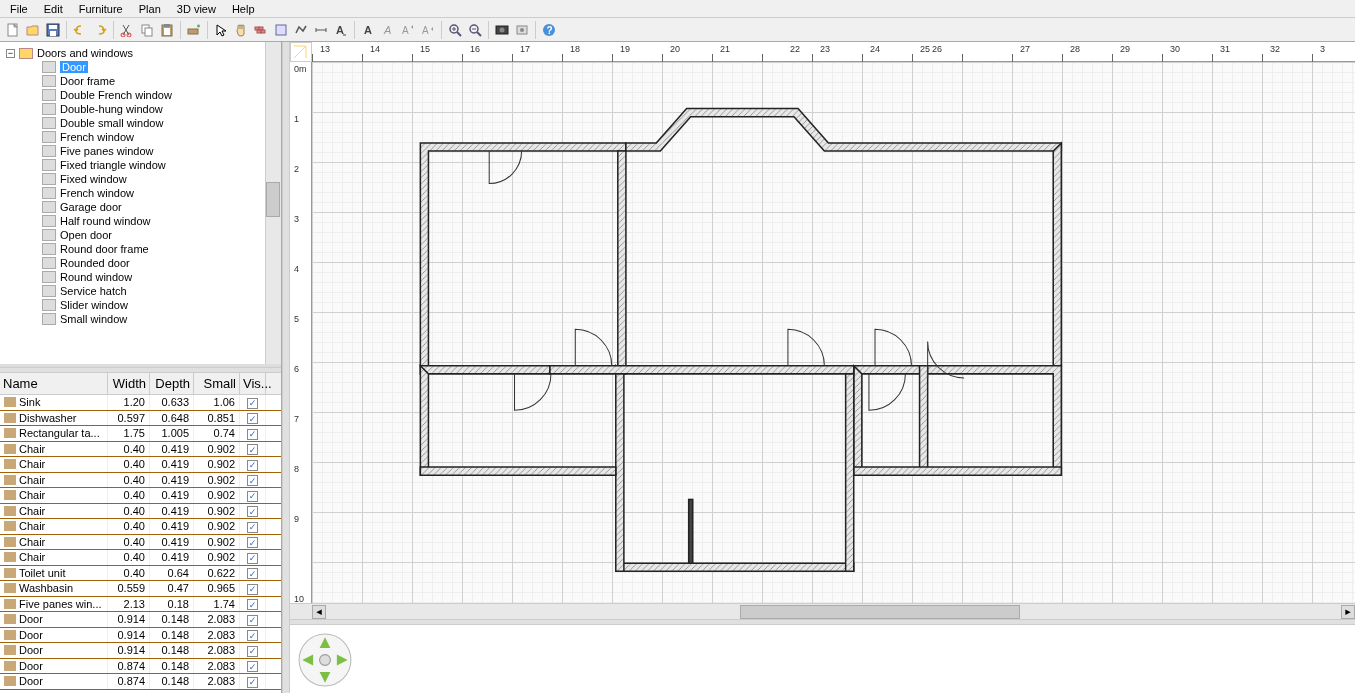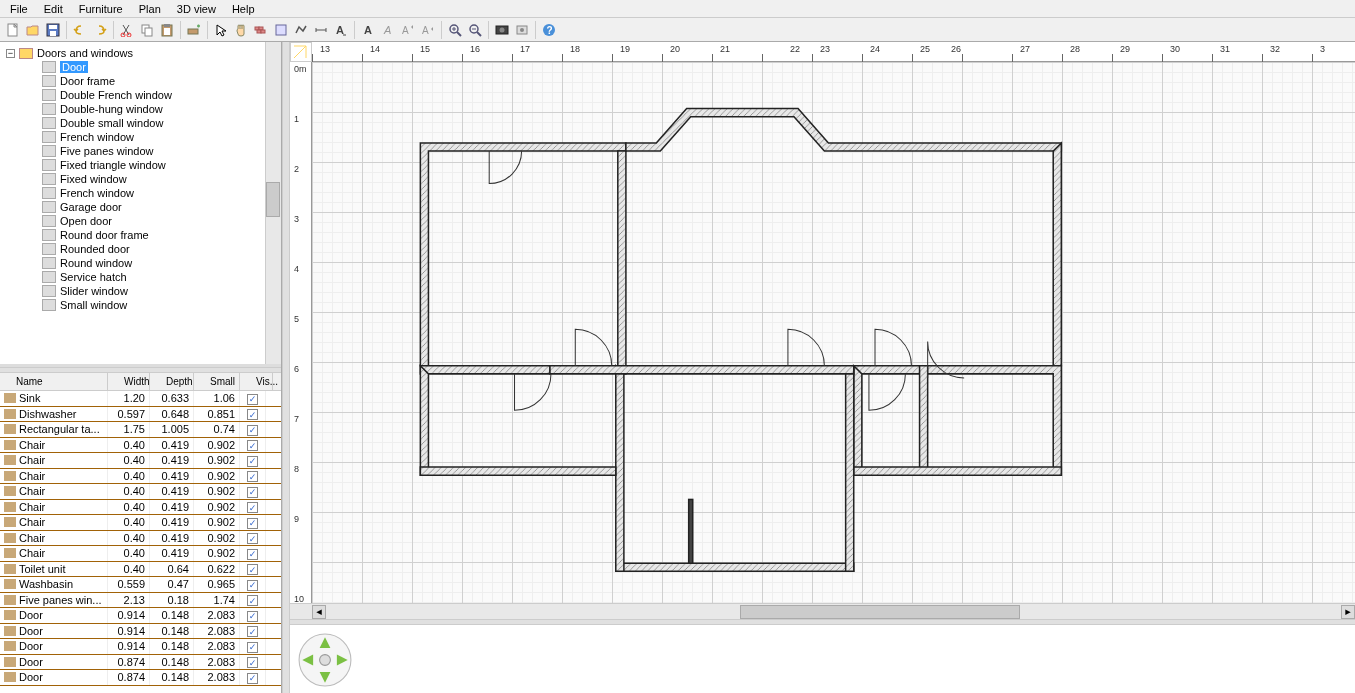--- a/index.html
+++ b/index.html
@@ -115,23 +115,23 @@
   position: relative;
 }
 .ft-header {
   display: flex;
   background: #f0f0f0;
   border-bottom: 1px solid #ccc;
   position: sticky;
   top: 0;
 }
 .ft-header > div {
-  padding: 3px 16px;
+  padding: 3px 3px;
   border-right: 1px solid #ccc;
-  font-size: 10px;
+  font-size: 13px;
 }
 .ft-col-name { width: 108px; }
 .ft-col-width { width: 42px; text-align: right; }
 .ft-col-depth { width: 44px; text-align: right; }
 .ft-col-height { width: 46px; text-align: right; }
 .ft-col-vis { width: 26px; text-align: center; }
 .ft-row { display: flex; border-bottom: 1px solid #a16207; }
 .ft-row > div { padding: 1px 4px; border-right: 1px solid #eee; font-size: 11px; }
 .ft-row .ft-col-name { display: flex; align-items: center; gap: 3px; }
 .ft-row .ft-col-width, .ft-row .ft-col-depth, .ft-row .ft-col-height { text-align: right; }
@@ -462,20 +462,24 @@
               <span class="icon"></span>
               <span class="label">Fixed window</span>
             </div>
             <div class="tree-item">
               <span class="icon"></span>
               <span class="label">French window</span>
             </div>
             <div class="tree-item">
               <span class="icon"></span>
               <span class="label">Garage door</span>
+            </div>
+            <div class="tree-item">
+              <span class="icon"></span>
+              <span class="label">Half round window</span>
             </div>
             <div class="tree-item">
               <span class="icon"></span>
               <span class="label">Open door</span>
             </div>
             <div class="tree-item">
               <span class="icon"></span>
               <span class="label">Round door frame</span>
             </div>
             <div class="tree-item">
@@ -737,21 +741,21 @@
           <span class="tick" style="left: 408px;">21</span>
           <div style="position: absolute; left: 400px; top: 12px; width: 1px; height: 8px; background: rgb(102, 102, 102);"></div>
           <span class="tick" style="left: 478px;">22</span>
           <div style="position: absolute; left: 450px; top: 12px; width: 1px; height: 8px; background: rgb(102, 102, 102);"></div>
           <span class="tick" style="left: 508px;">23</span>
           <div style="position: absolute; left: 500px; top: 12px; width: 1px; height: 8px; background: rgb(102, 102, 102);"></div>
           <span class="tick" style="left: 558px;">24</span>
           <div style="position: absolute; left: 550px; top: 12px; width: 1px; height: 8px; background: rgb(102, 102, 102);"></div>
           <span class="tick" style="left: 608px;">25</span>
           <div style="position: absolute; left: 600px; top: 12px; width: 1px; height: 8px; background: rgb(102, 102, 102);"></div>
-          <span class="tick" style="left: 639px;">26</span>
+          <span class="tick" style="left: 620px;">26</span>
           <div style="position: absolute; left: 650px; top: 12px; width: 1px; height: 8px; background: rgb(102, 102, 102);"></div>
           <span class="tick" style="left: 708px;">27</span>
           <div style="position: absolute; left: 700px; top: 12px; width: 1px; height: 8px; background: rgb(102, 102, 102);"></div>
           <span class="tick" style="left: 758px;">28</span>
           <div style="position: absolute; left: 750px; top: 12px; width: 1px; height: 8px; background: rgb(102, 102, 102);"></div>
           <span class="tick" style="left: 808px;">29</span>
           <div style="position: absolute; left: 800px; top: 12px; width: 1px; height: 8px; background: rgb(102, 102, 102);"></div>
           <span class="tick" style="left: 858px;">30</span>
           <div style="position: absolute; left: 850px; top: 12px; width: 1px; height: 8px; background: rgb(102, 102, 102);"></div>
           <span class="tick" style="left: 908px;">31</span>

